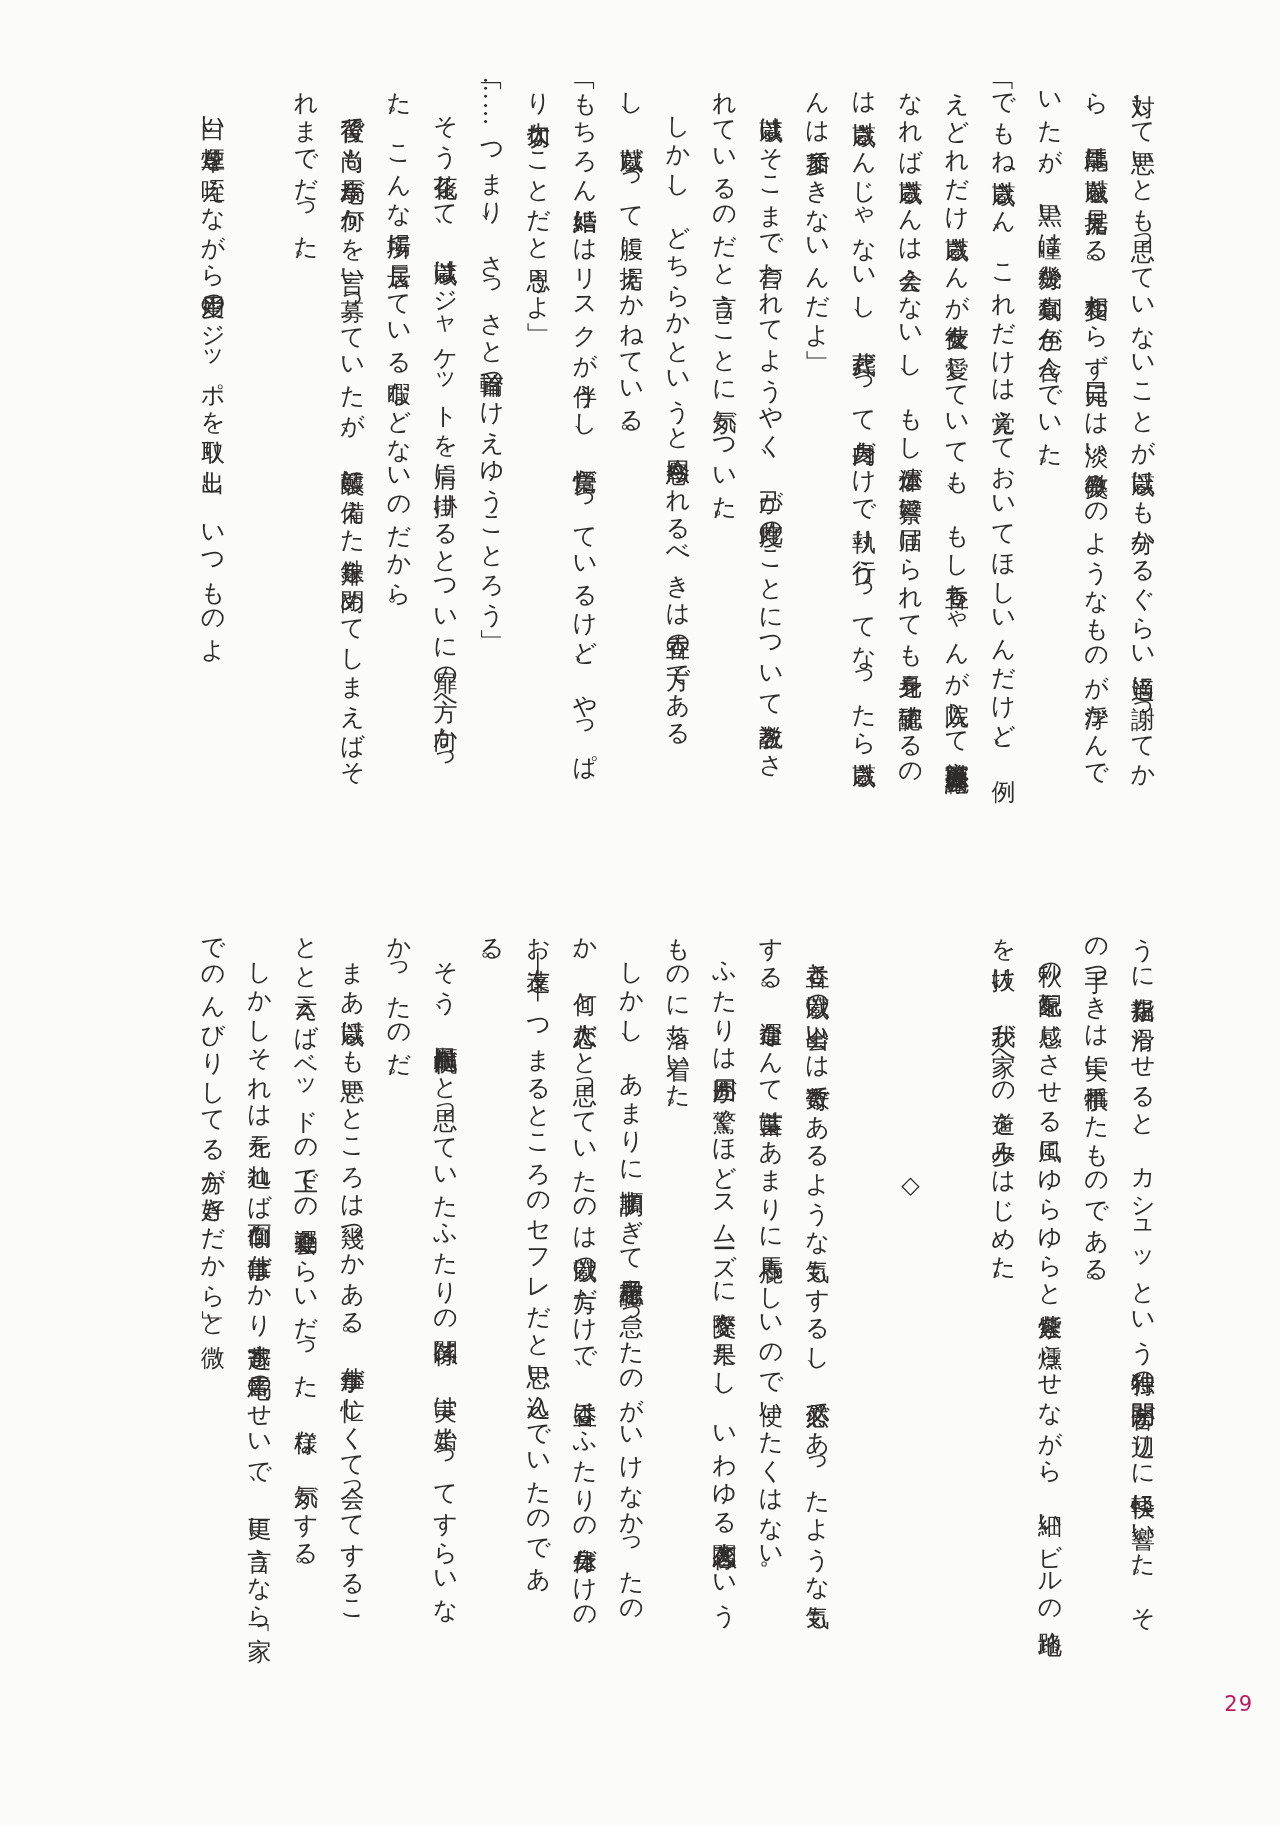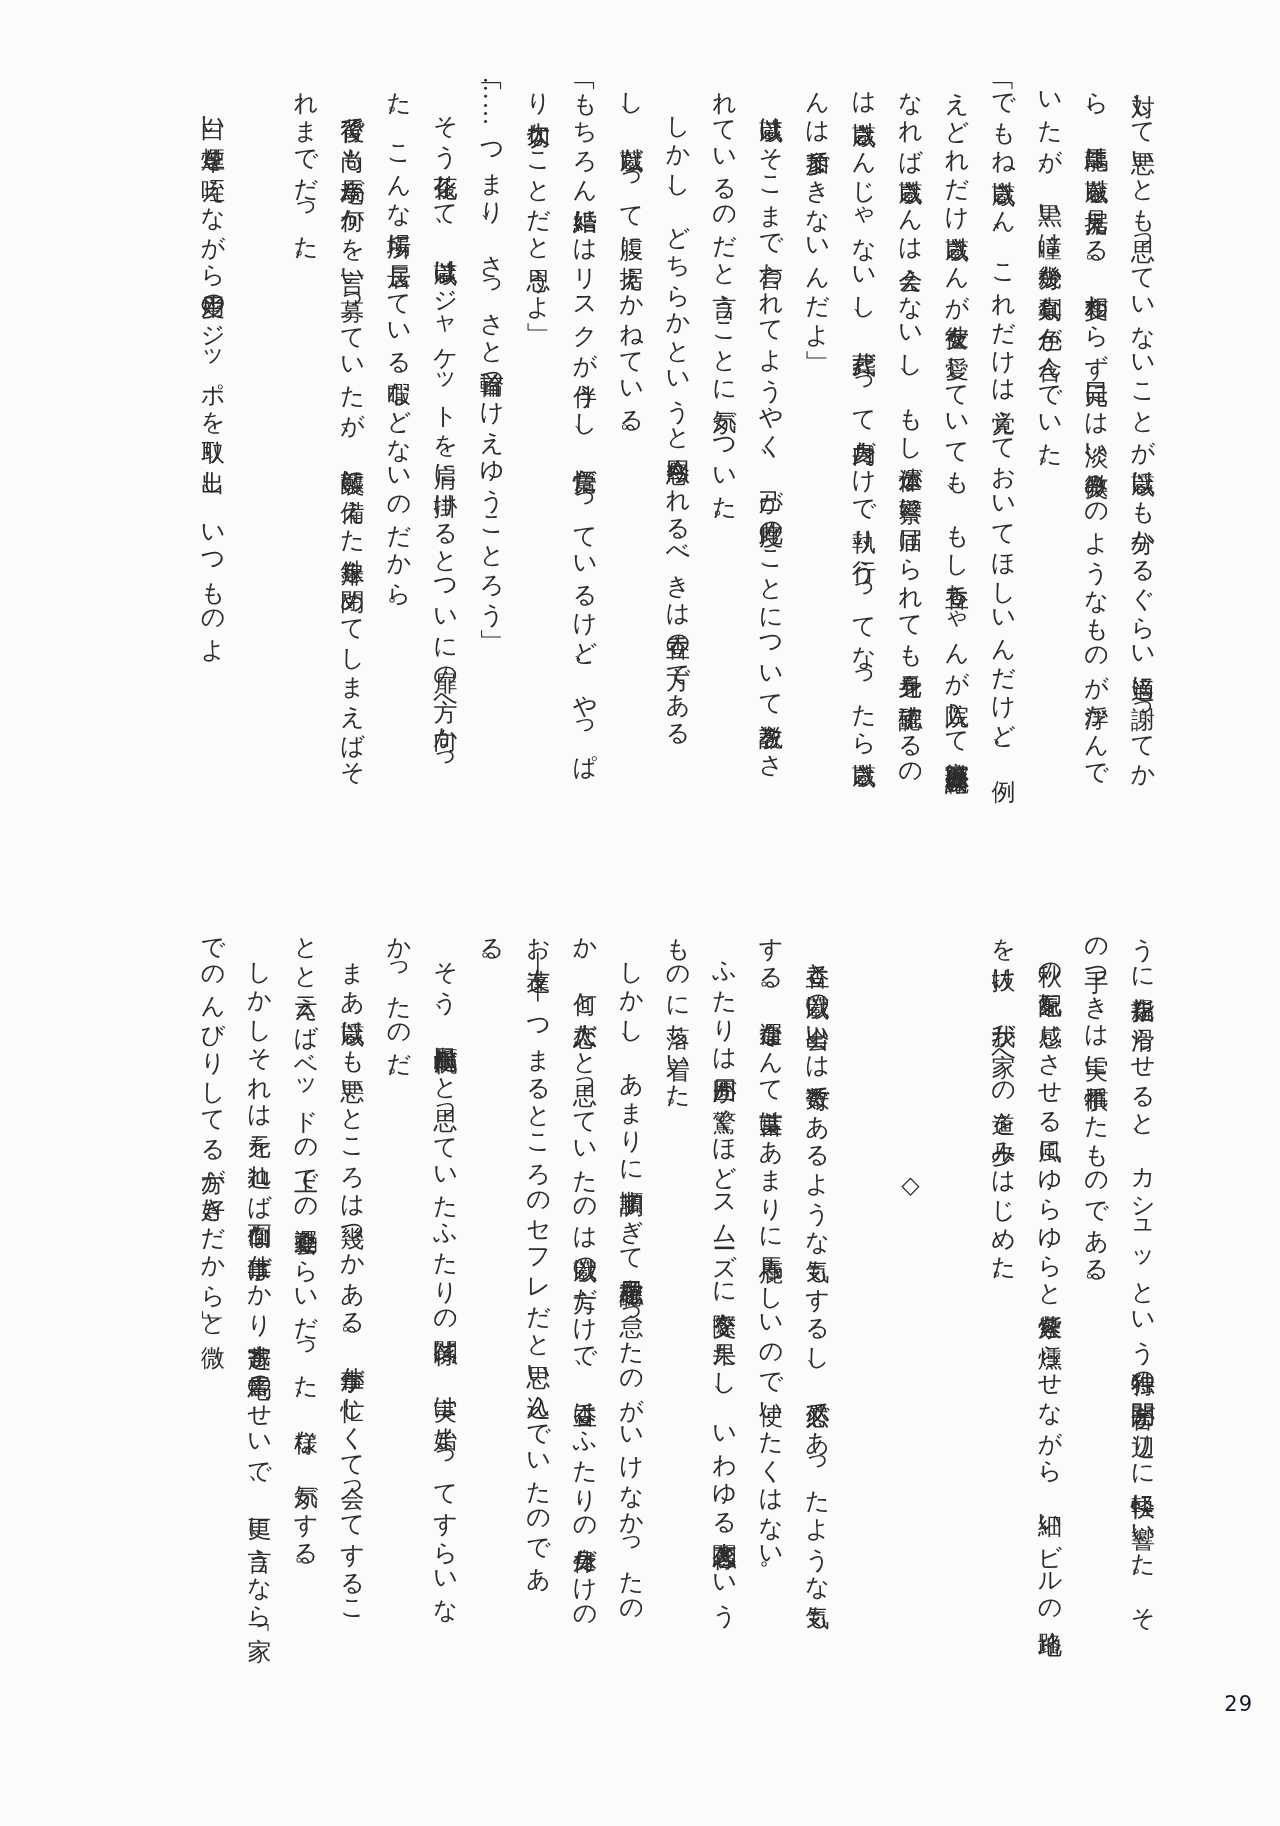--- a/index.html
+++ b/index.html
@@ -46,21 +46,21 @@
   }
   .vblock p.divider {
     padding-top: 250px;
   }
   #page-number {
     position: absolute;
     top: 1692px;
     right: 27px;
     font-family: "DejaVu Sans", "Liberation Sans", sans-serif;
     font-size: 21px;
-    color: #0f172a;
+    color: #be185d;
     letter-spacing: 1px;
   }
 </style>
 </head>
 <body>
 
 <div id="top-block" class="vblock">
     <p class="plain">対して悪いとも思っていないことが以蔵にも分かるぐらい適当に謝ってから、龍馬は以蔵を見据える。相変わらず口元には淡い微笑みのようなものが浮かんでいたが、黒い瞳は幾分か真剣な色が含んでいた。</p>
     <p class="plain">「でもね以蔵さん、これだけは覚えておいてほしいんだけど、例えどれだけ以蔵さんが彼女を愛していても、もし立香ちゃんが入院して家族以外面会謝絶になれば以蔵さんは会えないし、もし遺体が警察に届けられても身元を確認するのは以蔵さんじゃないし、葬式だって身内だけで執り行うってなったら以蔵さんは参加できないんだよ」</p>
     <p class="indent">以蔵はそこまで言われてようやく、己が此度のことについて説教をされているのだと言うことに気がついた。</p>

